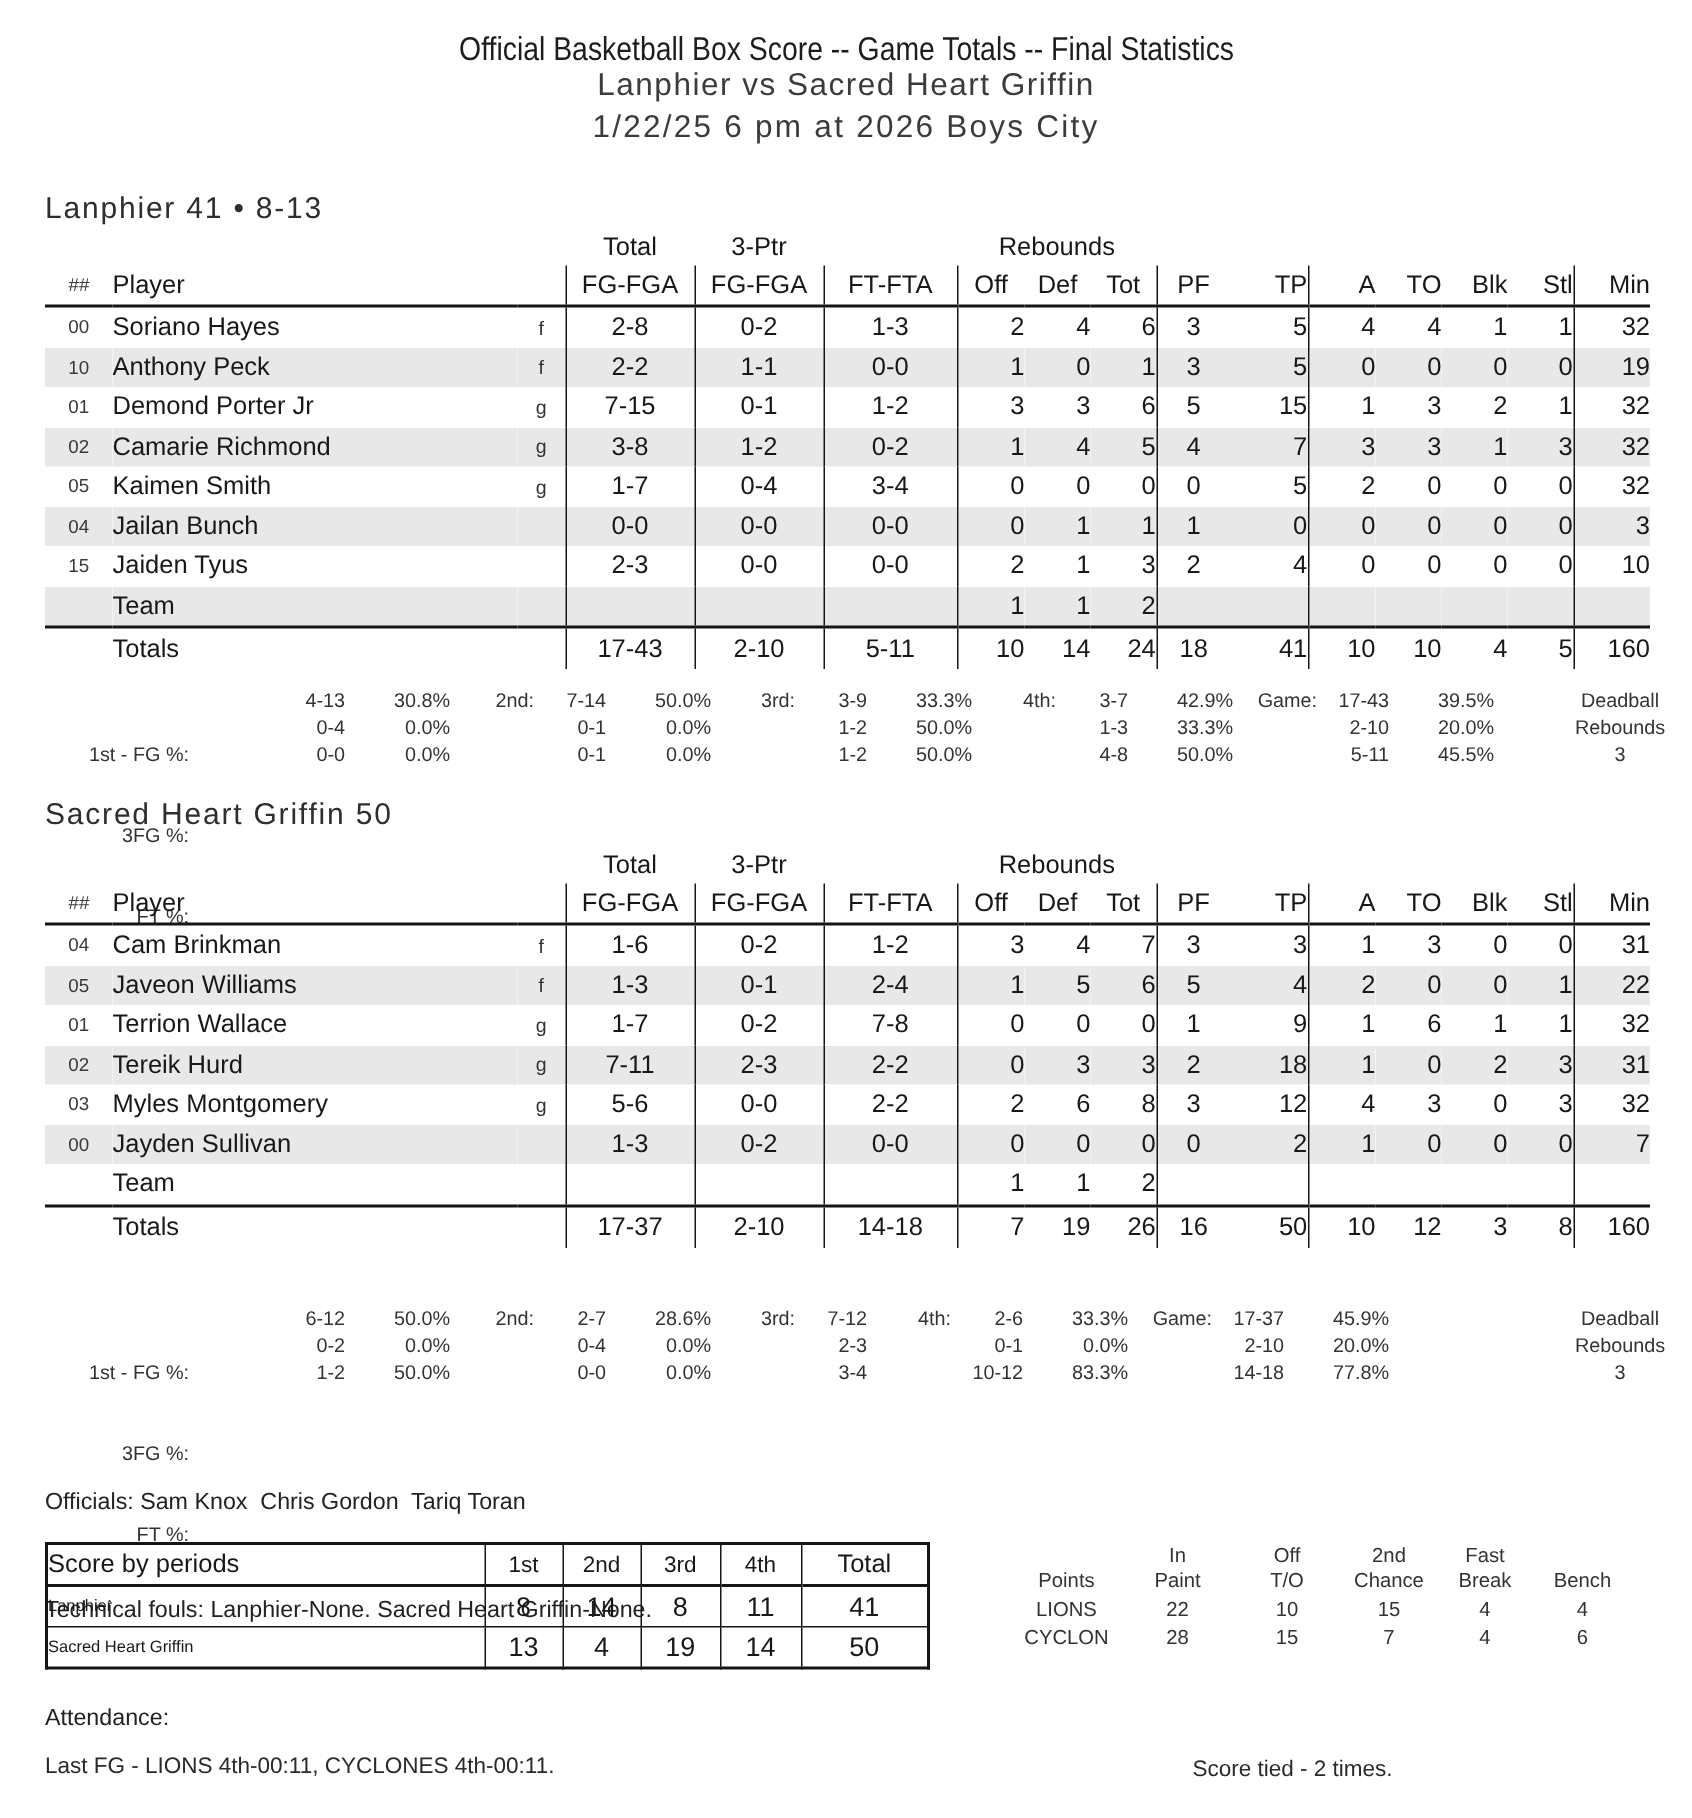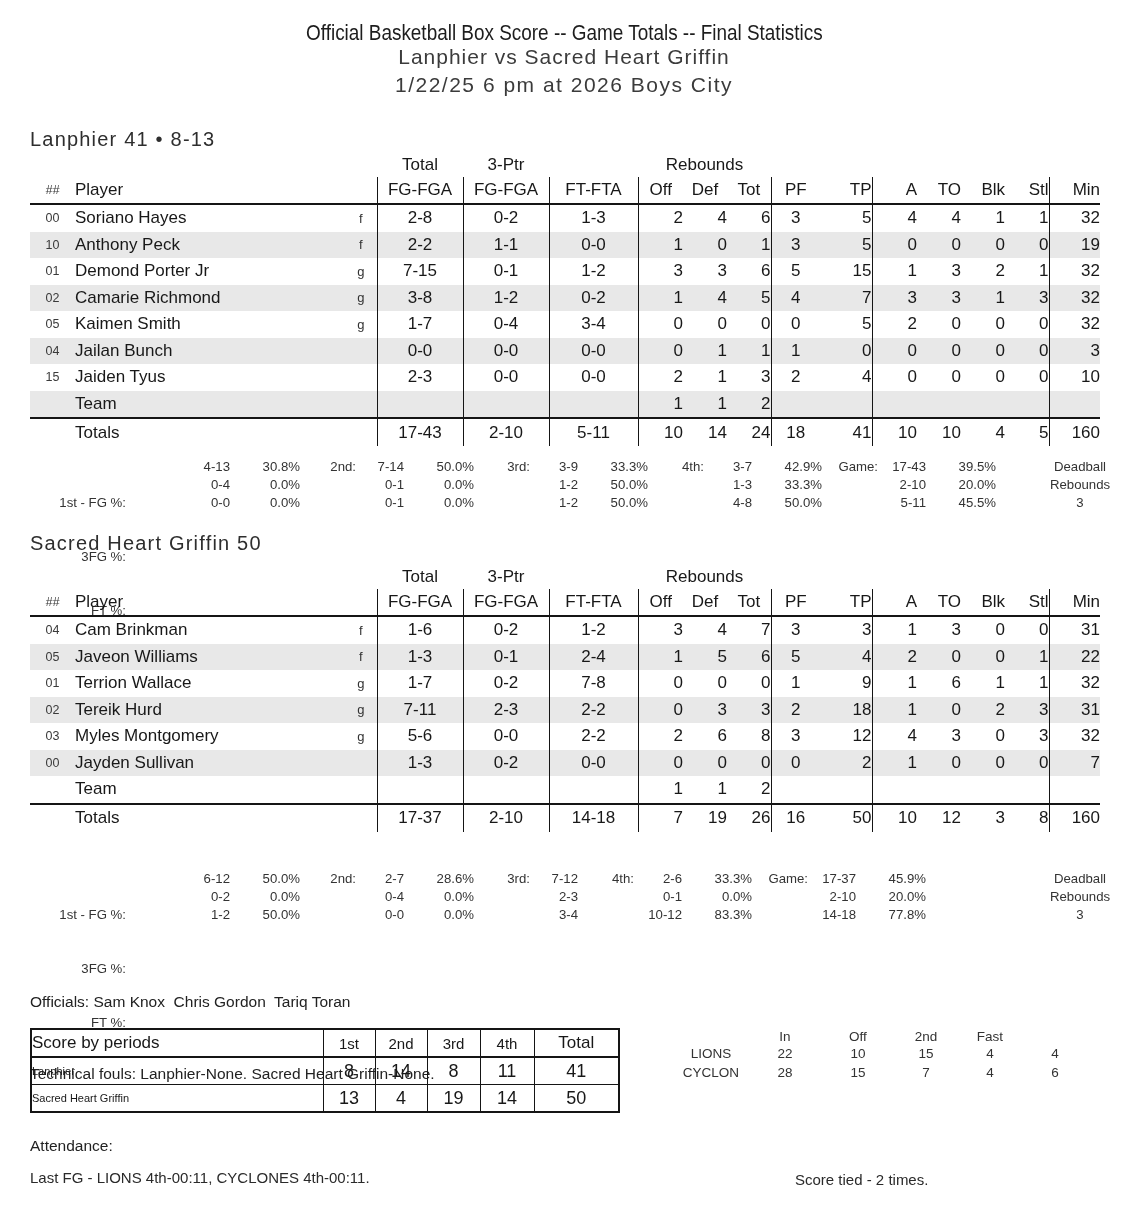--- a/index.html
+++ b/index.html
@@ -730,20 +730,28 @@
   </colgroup>
   <tbody>
     <tr class="h1">
       <td></td>
       <td>In</td>
       <td>Off</td>
       <td>2nd</td>
       <td>Fast</td>
       <td></td>
     </tr>
+    <tr>
+      <td class="pts-team">Points</td>
+      <td>Paint</td>
+      <td>T/O</td>
+      <td>Chance</td>
+      <td>Break</td>
+      <td>Bench</td>
+    </tr>
   </tbody>
   <tbody>
 
       <tr>
         <td class="pts-team">LIONS</td>
         <td>22</td>
         <td>10</td>
         <td>15</td>
         <td>4</td>
         <td>4</td>

